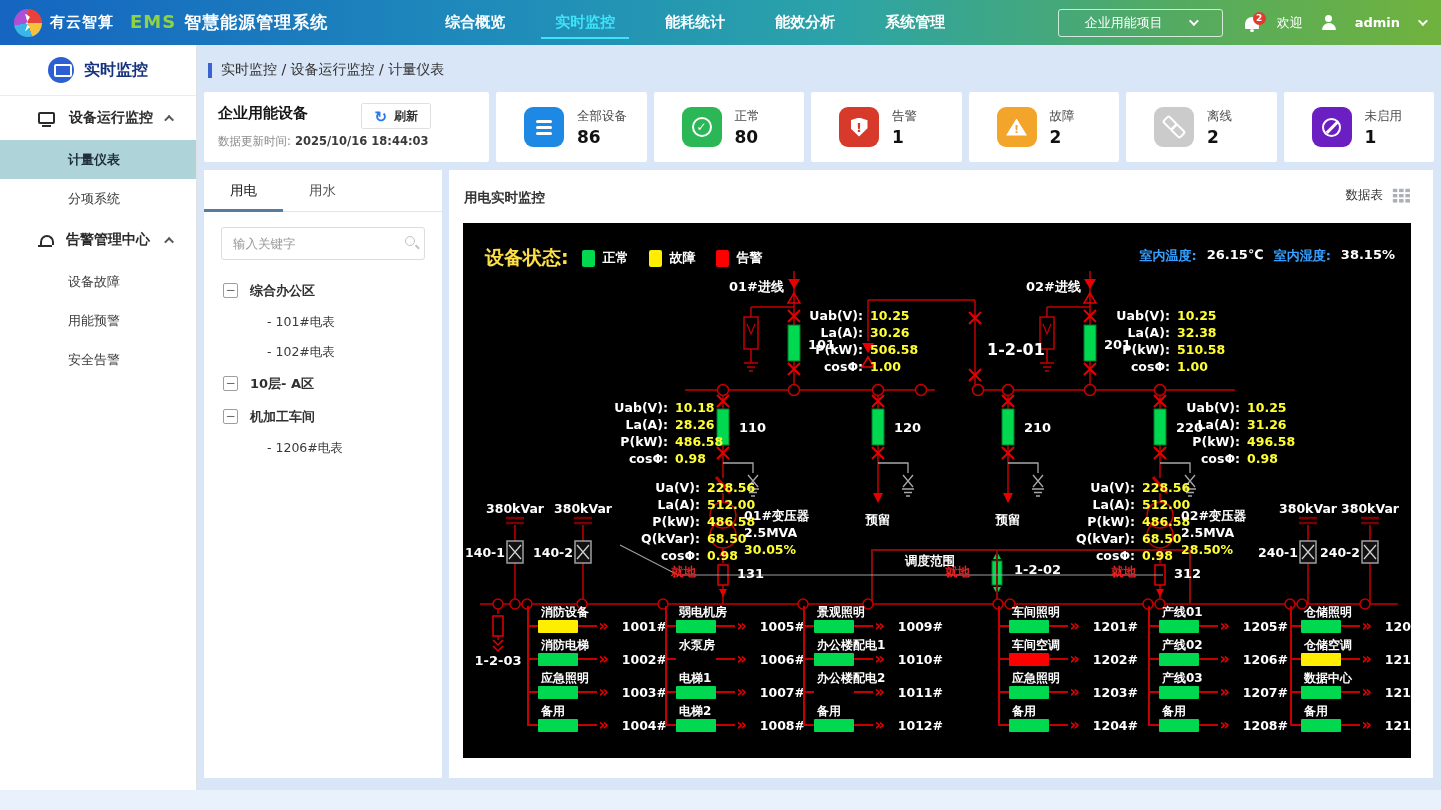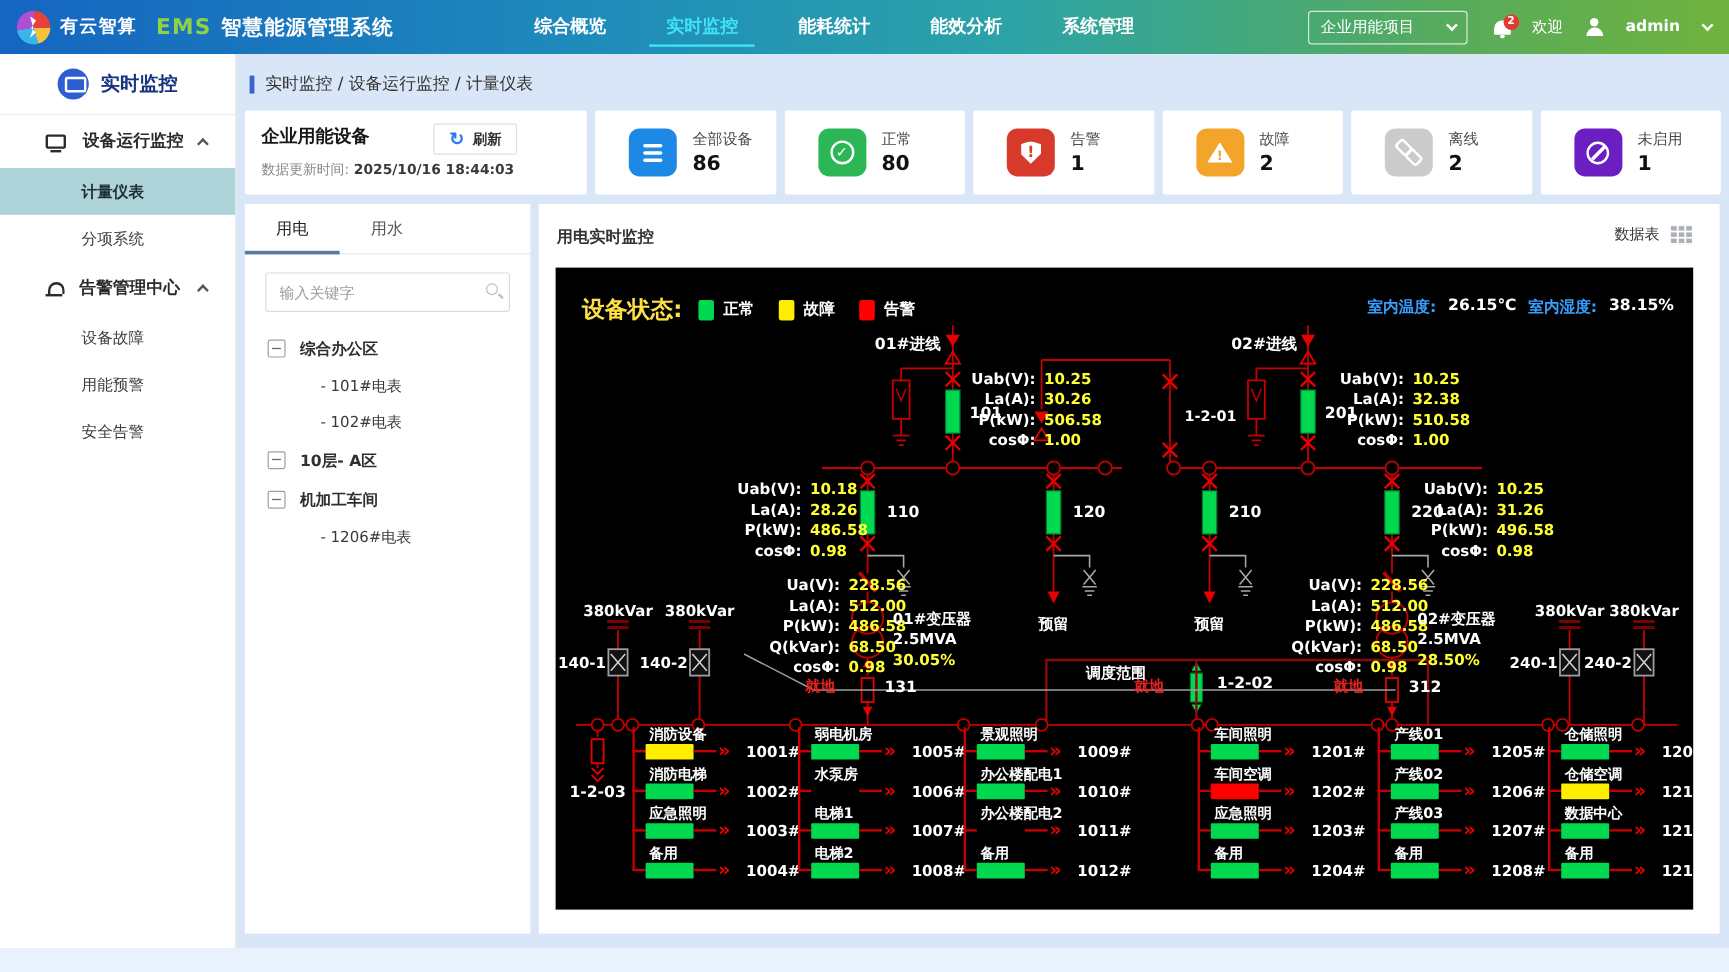--- a/index.html
+++ b/index.html
@@ -20,21 +20,21 @@
   .brand { display:flex; align-items:baseline; margin-left:16px; }
   .brand-abbr { color:#8fd245; font-size:18px; font-weight:bold; letter-spacing:1px; }
   .brand-name { color:#fff; font-size:17px; font-weight:bold; margin-left:8px; letter-spacing:1px; }
   .topnav { display:flex; margin-left:115px; gap:46px; }
   .topnav .nav-item { font-size:15px; font-weight:bold; cursor:pointer; padding:11px 2px; position:relative; }
   .topnav .nav-item.active { color:#3fe3f7; }
   .topnav .nav-item.active::after { content:""; position:absolute; left:-12px; right:-12px; bottom:4px;
     height:2px; background:#3fe3f7; }
   .topbar-right { position:absolute; right:16px; top:0; height:45px; display:flex; align-items:center; gap:18px; }
   .proj-select { border:1px solid rgba(255,255,255,.75); border-radius:3px; height:28px;
-    display:flex; align-items:center; padding:0 10px; gap:26px; font-size:13px; cursor:pointer; }
+    display:flex; align-items:center; padding:0 26px; gap:26px; font-size:13px; cursor:pointer; }
   .chev-down { width:7px; height:7px; border-right:2px solid #fff; border-bottom:2px solid #fff;
     transform:rotate(45deg) translateY(-2px); }
   .bell-wrap { position:relative; cursor:pointer; margin-left:4px; }
   .bell { width:14px; height:12px; background:#fff; border-radius:7px 7px 1px 1px; position:relative; }
   .bell::after { content:""; position:absolute; left:5px; bottom:-3px; width:4px; height:3px;
     background:#fff; border-radius:50%; }
   .bell-badge { position:absolute; right:-7px; top:-5px; min-width:13px; height:13px; background:#e23a2e;
     border-radius:50%; font-size:9px; line-height:13px; text-align:center; font-weight:bold; }
   .welcome { font-size:13px; }
   .person { width:16px; height:15px; position:relative; }
@@ -518,21 +518,21 @@
       <span class="lab">室内温度:</span>
       <span class="val">26.15℃</span>
       <span class="lab">室内湿度:</span>
       <span class="val">38.15%</span>
     </div>
 
     <div class="sc right" style="left:233px;top:55px;width:88px;font-size:13px;">01#进线</div>
     <div class="sc right" style="left:530px;top:55px;width:88px;font-size:13px;">02#进线</div>
     <div class="sc" style="left:345px;top:114px;font-size:13px;">101</div>
     <div class="sc" style="left:641px;top:114px;font-size:13px;">201</div>
-    <div class="sc" style="left:524px;top:117px;font-size:12px;">1-2-01</div>
+    <div class="sc" style="left:524px;top:117px;font-size:16px;">1-2-01</div>
     <div class="sc" style="left:276px;top:197px;font-size:13px;">110</div>
     <div class="sc" style="left:431px;top:197px;font-size:13px;">120</div>
     <div class="sc" style="left:561px;top:197px;font-size:13px;">210</div>
     <div class="sc" style="left:713px;top:197px;font-size:13px;">220</div>
     <div class="sc" style="left:274px;top:343px;font-size:13px;">131</div>
     <div class="sc" style="left:711px;top:343px;font-size:13px;">312</div>
     <div class="sc" style="left:551px;top:339px;font-size:13px;">1-2-02</div>
     <div class="sc center" style="left:5px;top:430px;width:60px;font-size:13px;">1-2-03</div>
 
     <div class="meas meas-in1" style="left:344px;top:84px;">

